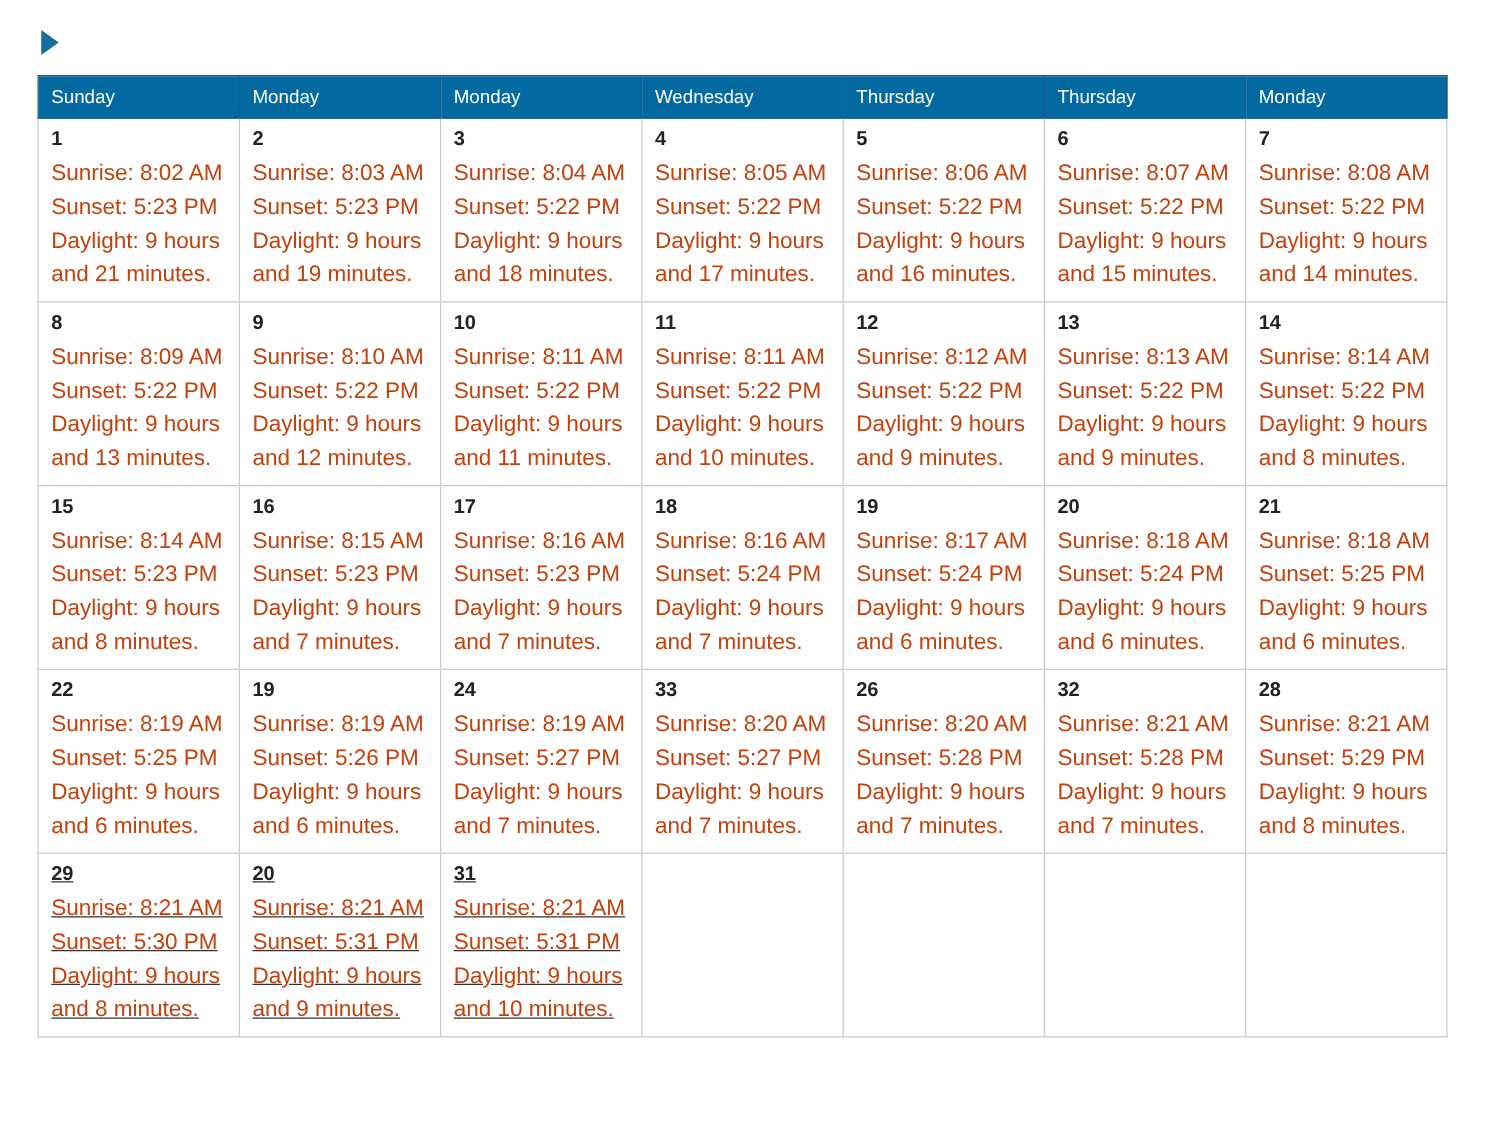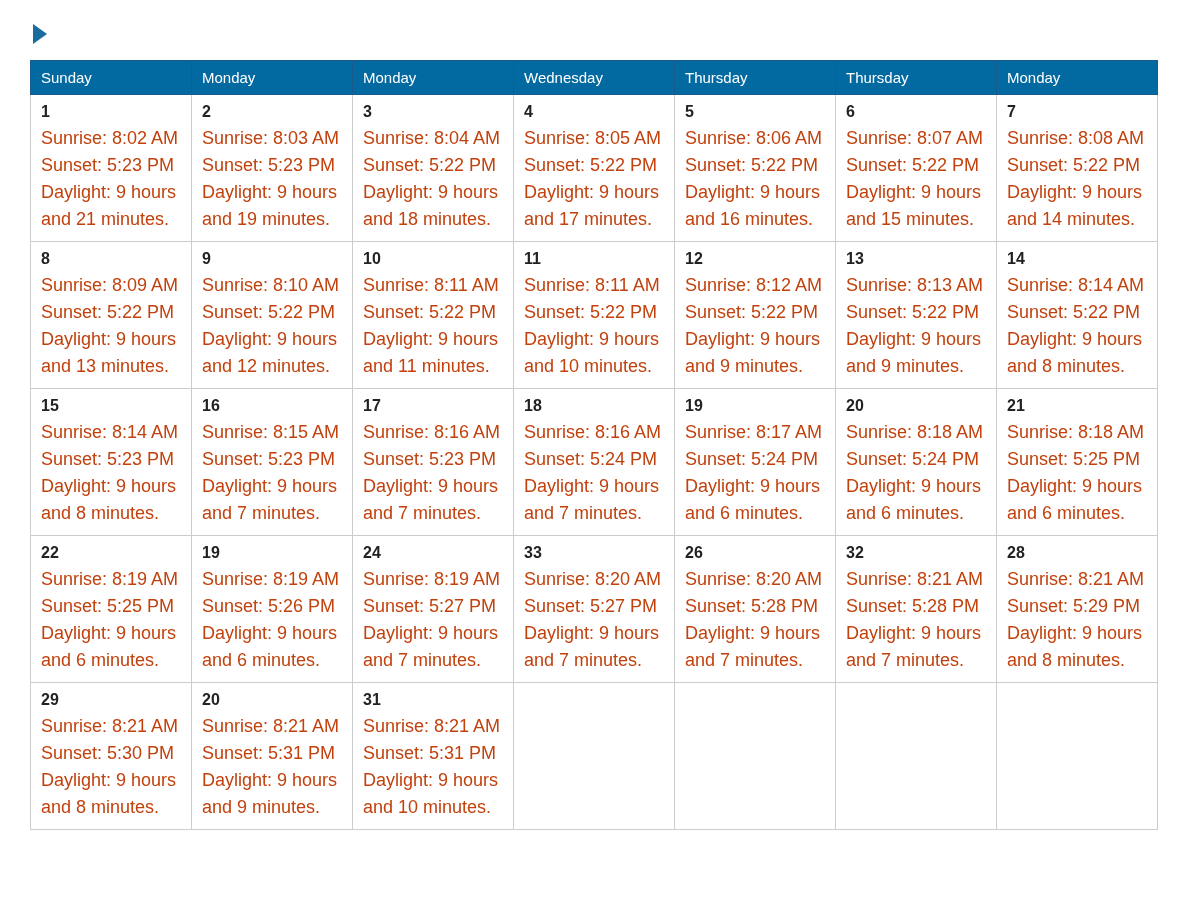--- a/index.html
+++ b/index.html
@@ -94,20 +94,21 @@
       display: block;
       margin-bottom: 4px;
     }
     .day-info {
       font-size: 18px;
       line-height: 1.5;
       color: #c2410c;
     }
     .calendar tr:last-child td {
       border-bottom: 1px solid #ccc;
+      text-decoration: underline;
     }
     .empty-cell {
       background: #fff;
     }
   </style>
 </head>
 <body>
 
 <div class="header">
   <div class="logo">

